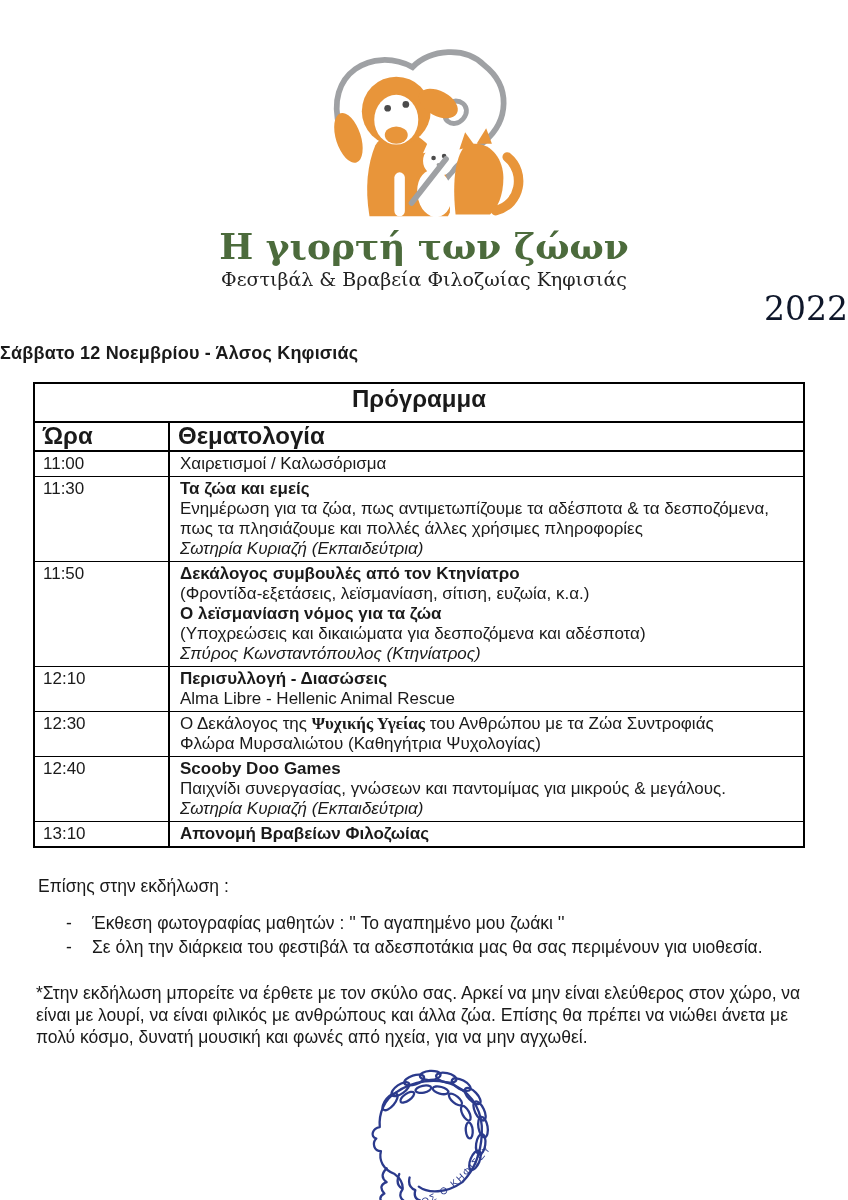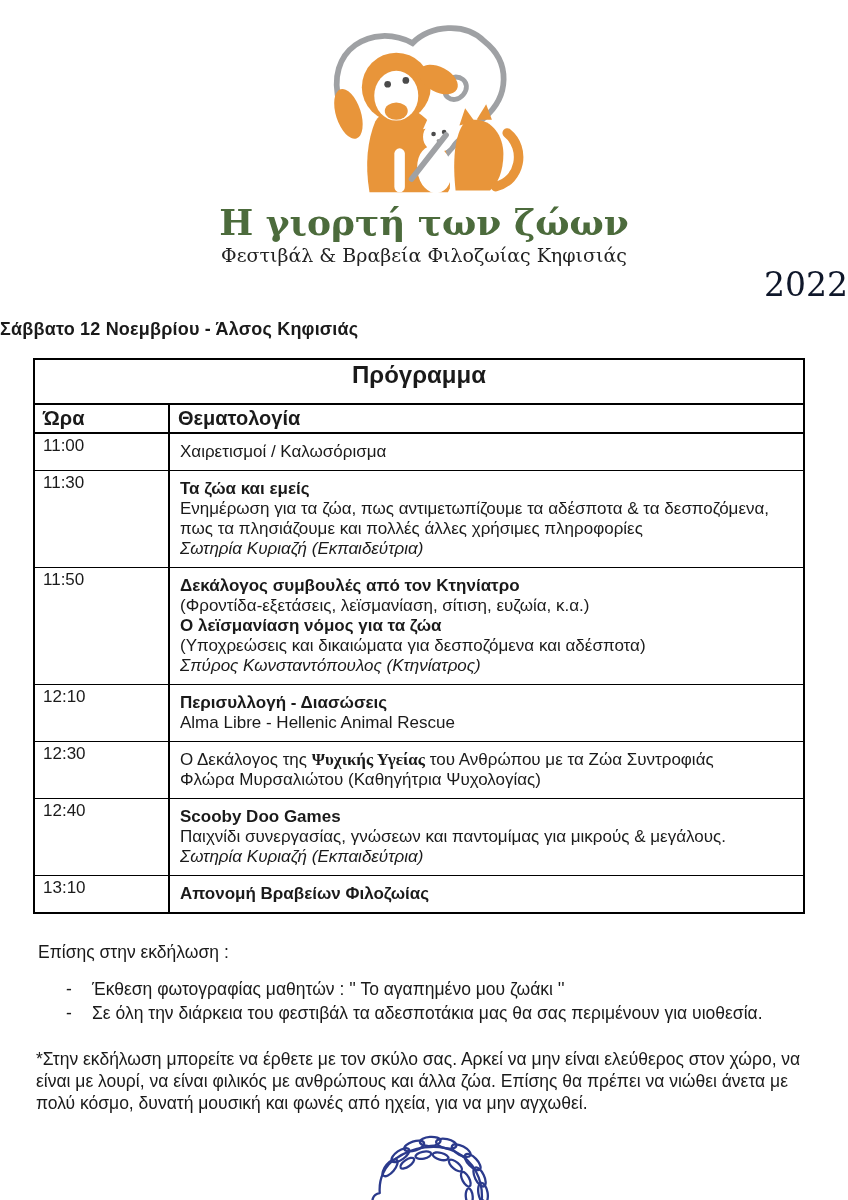--- a/index.html
+++ b/index.html
@@ -10,21 +10,21 @@
     --ink:#1A1A1A;
     --border:#000000;
   }
   *{box-sizing:border-box;margin:0;padding:0;}
   html,body{background:#ffffff;}
   body{
     width:848px;height:1200px;overflow:hidden;
     font-family:"Liberation Sans",sans-serif;
     color:var(--ink);
   }
-  .page{width:848px;height:845px;padding-top:20px;position:relative;}
+  .page{width:848px;height:845px;padding-top:20px;position:relative;margin-top:24px;}
 
   
   .top-logo{width:220px;margin:0 auto;display:block;}
 
   
   .title{
     text-align:center;
     font-family:"DejaVu Serif",serif;
     font-weight:bold;
     font-size:36px;line-height:1.0;
@@ -53,37 +53,37 @@
 
   
   .program-table{
     width:772px;margin:18px 0 0 33px;
     border:2px solid var(--border);
     font-size:17px;line-height:20px;
   }
   .pt-title{
     text-align:center;font-weight:bold;font-size:24px;line-height:28px;
     border-bottom:2px solid var(--border);
-    padding:1px 0 14px 0;
+    padding:1px 0 8px 0;
   }
   .pt-header{display:flex;border-bottom:2px solid var(--border);}
   .pt-header .pt-time-h,
   .pt-header .pt-topic-h{
-    font-weight:bold;font-size:20px;line-height:24px;padding:1px 8px 2px 8px;
+    font-weight:bold;font-size:24px;line-height:24px;padding:1px 8px 2px 8px;
   }
   .pt-time-h{width:135px;flex:0 0 135px;border-right:2px solid var(--border);}
   .pt-topic-h{flex:1;}
   .pt-row{display:flex;border-bottom:1.8px solid var(--border);}
   .pt-row:last-child{border-bottom:none;}
   .pt-time{
     width:135px;flex:0 0 135px;
     border-right:2px solid var(--border);
     padding:2px 8px;
   }
-  .pt-topic{flex:1;padding:8px 10px;}
+  .pt-topic{flex:1;padding:2px 10px;}
   .pt-topic .line{max-width:600px;}
   .pt-topic .b{font-weight:bold;}
   .pt-topic .i{font-style:italic;}
   .pt-topic .seg-b{font-weight:bold;font-family:Liberation Serif, serif;}
 
   
   .extras{margin:28px 0 0 38px;font-size:17.5px;line-height:21px;}
   .extras-heading{margin-bottom:16px;}
   .extras-list{list-style:none;}
   .extras-list li{display:flex;margin:3px 0 3px 28px;}

